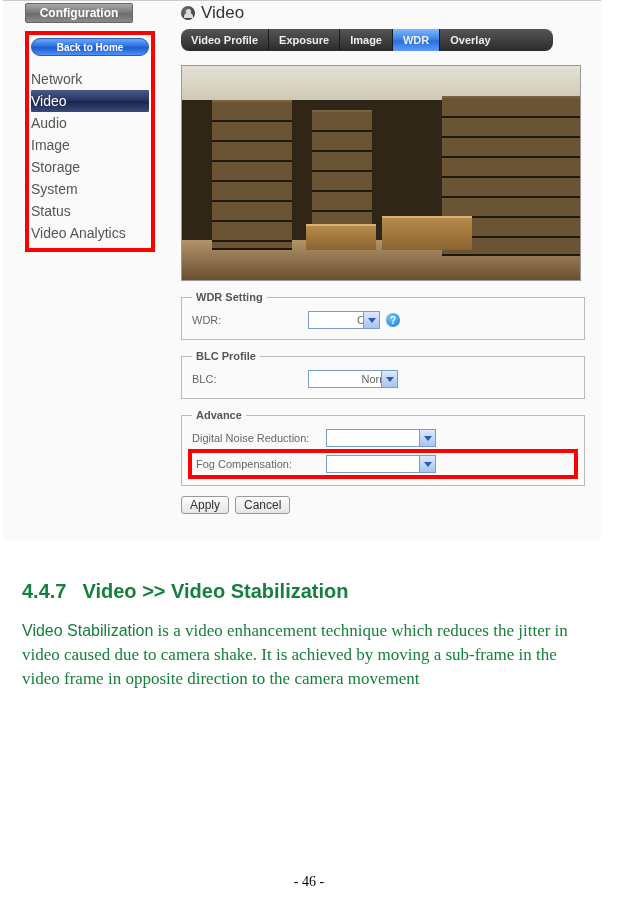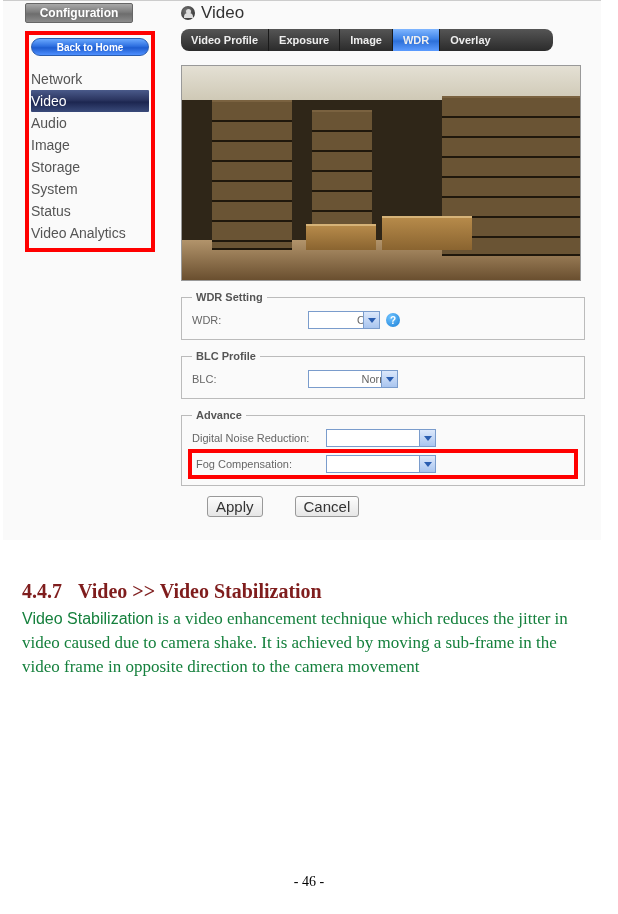--- a/index.html
+++ b/index.html
@@ -221,35 +221,33 @@
   .red-box-fog {
     border: 4px solid #ff0000;
     padding: 2px 4px 2px 4px;
     margin: 2px -4px -4px -4px;
   }
   .btnrow { margin-top: 4px; display:flex; gap:6px; }
   .btn {
     border: 1px solid #999;
     background: linear-gradient(#fdfdfd,#e6e6e6);
     border-radius: 3px;
-    font-size: 15px;
+    font-size: 12px;
     padding: 1px 8px;
     color: #333;
-    margin-left: 26px;
   }
   
   .doc-section {
     padding: 40px 22px 0 22px;
   }
   .heading {
     font-size: 20px;
     font-weight: bold;
-    color: #7f1d1d;
-    margin-bottom: 4px;
-    font-family: Liberation Serif, serif;
+    color: #15803d;
+    margin-bottom: 16px;
   }
   .heading-num { margin-right: 16px; }
   .body-text {
     font-size: 17px;
     line-height: 1.4;
     color: #15803d;
     font-family: "Times New Roman", serif;
   }
   .body-text .lead {
     font-family: Arial, Helvetica, sans-serif;

